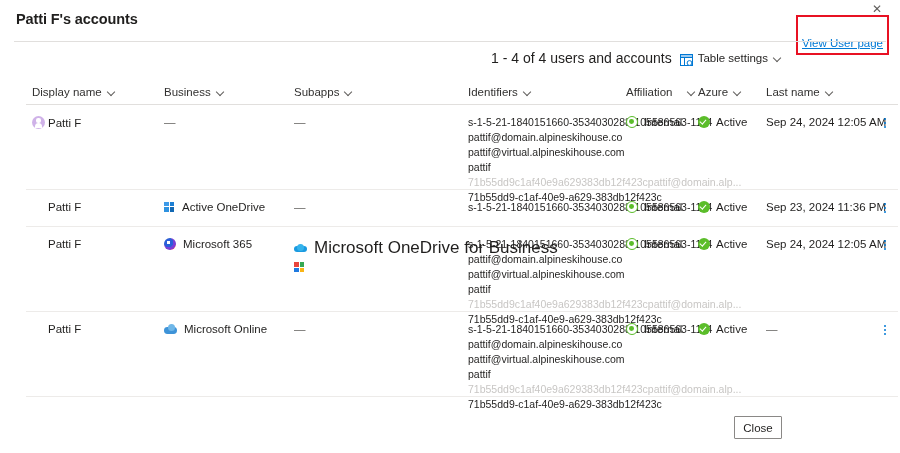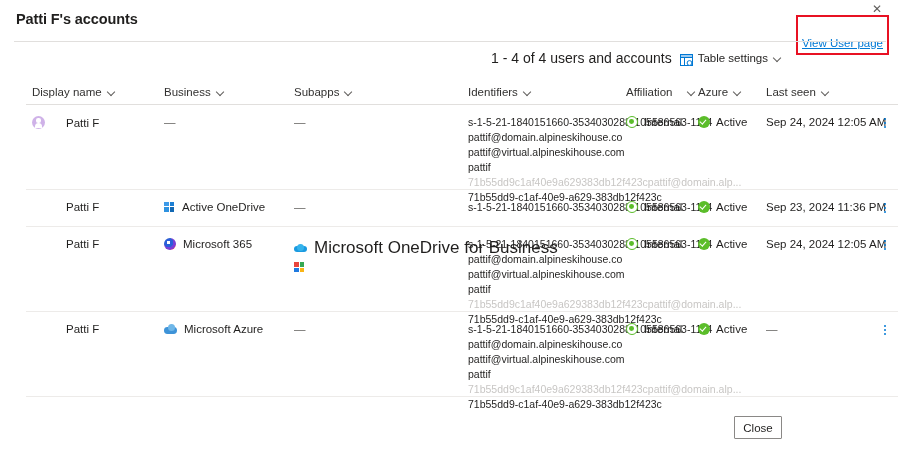--- a/index.html
+++ b/index.html
@@ -81,21 +81,21 @@
   .c-affil{left:600px;gap:15px;}
   .c-status{left:672px;}
   .c-seen{left:740px;}
   .c-menu{left:852px;}
 
   .drow{padding-top:0;}
   .drow .cell{top:11px;}
 
   .dash{color:#605e5c;font-size:11.5px;}
 
-  .name-cell{display:flex;align-items:flex-end;gap:21px;}
+  .name-cell{display:flex;align-items:flex-end;gap:3px;}
   .avatar{
     width:13px;height:13px;border-radius:50%;
     background:#cfb2e8;position:relative;flex:none;
   }
   .avatar::before{
     content:"";position:absolute;left:4.4px;top:2.4px;width:4.2px;height:4.2px;
     border-radius:50%;background:#ffffff;
   }
   .avatar::after{
     content:"";position:absolute;left:2.6px;top:7.4px;width:7.8px;height:4.4px;
@@ -236,21 +236,21 @@
       </div>
       <div class="cell hcell c-affil">
         <span>Affiliation</span>
         <span class="chev"></span>
       </div>
       <div class="cell hcell c-status">
         <span>Azure</span>
         <span class="chev"></span>
       </div>
       <div class="cell hcell c-seen">
-        <span>Last seen</span>
+        <span>Last name</span>
         <span class="chev"></span>
       </div>
     </div>
 
     <div id="rows-host">
         <div class="row drow" style="height: 85px;">
           <div class="cell c-display">
             <div class="name-cell">
               <span class="avatar"></span>
               <span class="name-txt">Patti F</span>
@@ -379,21 +379,21 @@
         <div class="row drow" style="height: 85px;">
           <div class="cell c-display">
             <div class="name-cell">
               <span style="width: 13px; flex: 0 0 auto;"></span>
               <span class="name-txt">Patti F</span>
             </div>
           </div>
           <div class="cell c-instance">
             <div class="inst-cell">
               <span class="ic ic-azure"></span>
-              <span class="inst-txt">Microsoft Azure</span>
+              <span class="inst-txt">Microsoft Online</span>
             </div>
           </div>
           <div class="cell c-subapps"><span class="dash">—</span></div>
           <div class="cell c-ident">
             <div class="ident-list">
               <div class="ident">s-1-5-21-1840151660-3534030288-105586563-1114</div>
               <div class="ident">pattif@domain.alpineskihouse.co</div>
               <div class="ident">pattif@virtual.alpineskihouse.com</div>
               <div class="ident">pattif</div>
               <div class="ident muted">71b55dd9c1af40e9a629383db12f423cpattif@domain.alp...</div>

